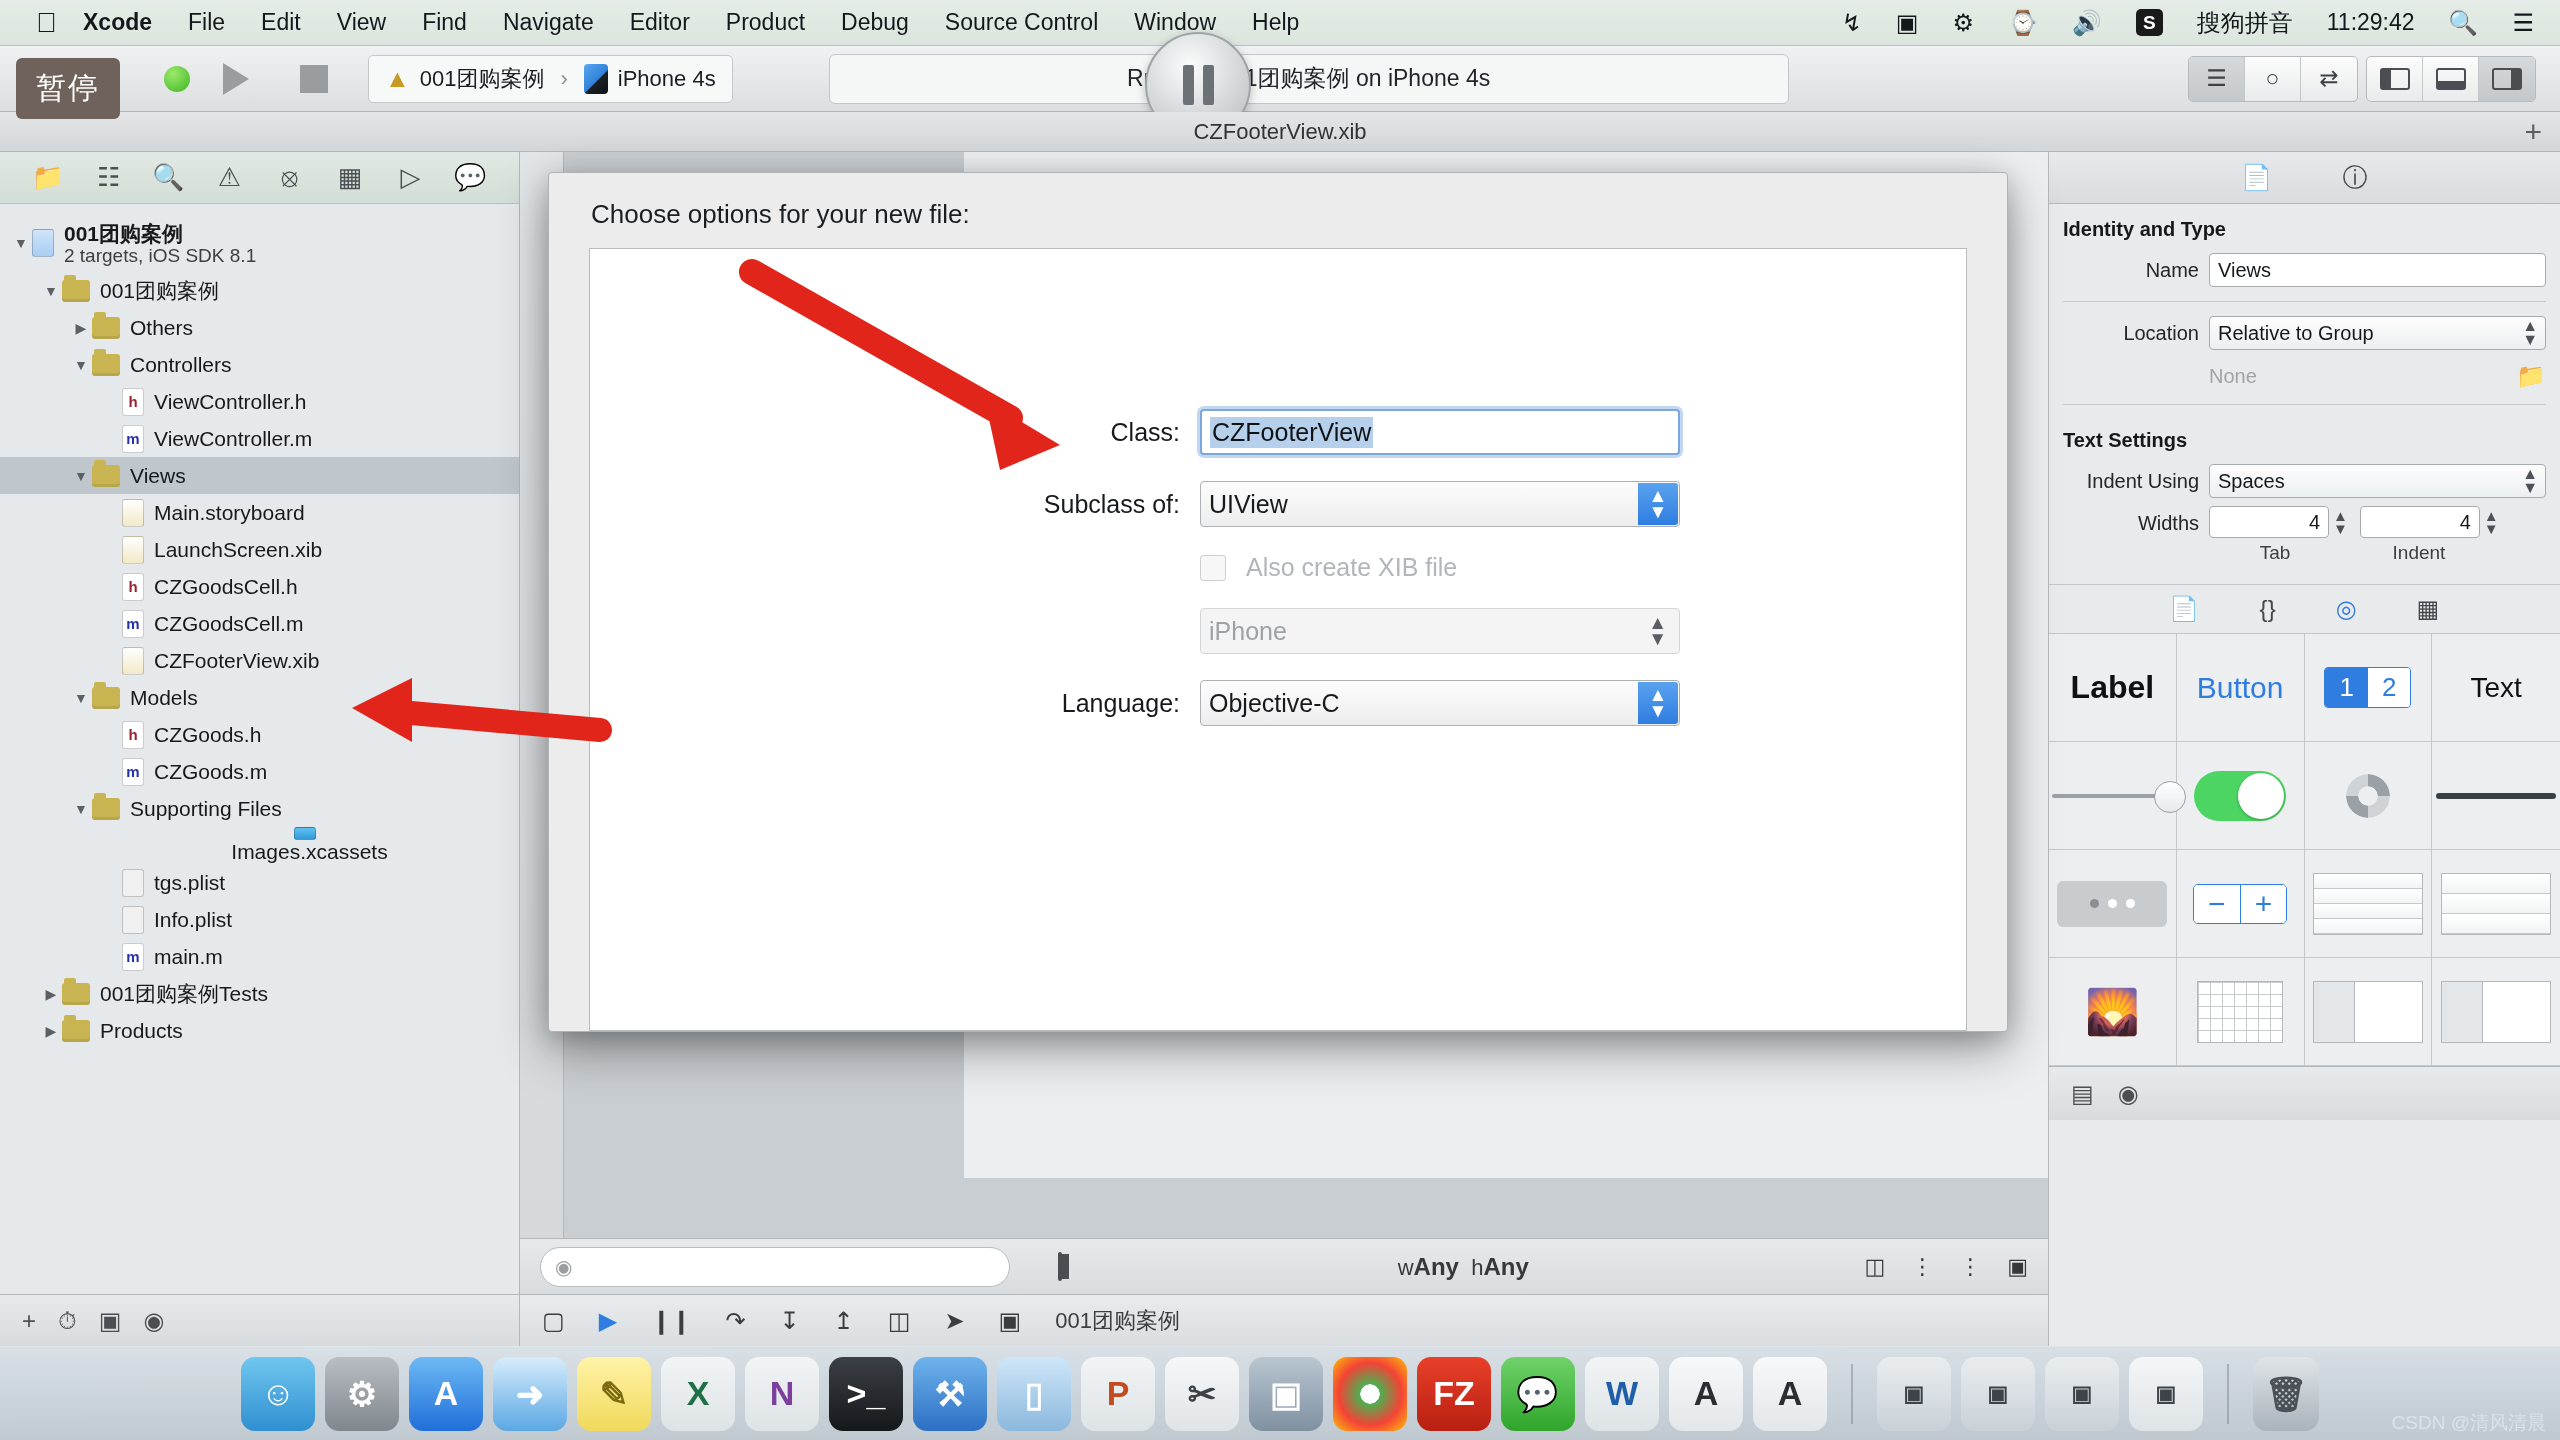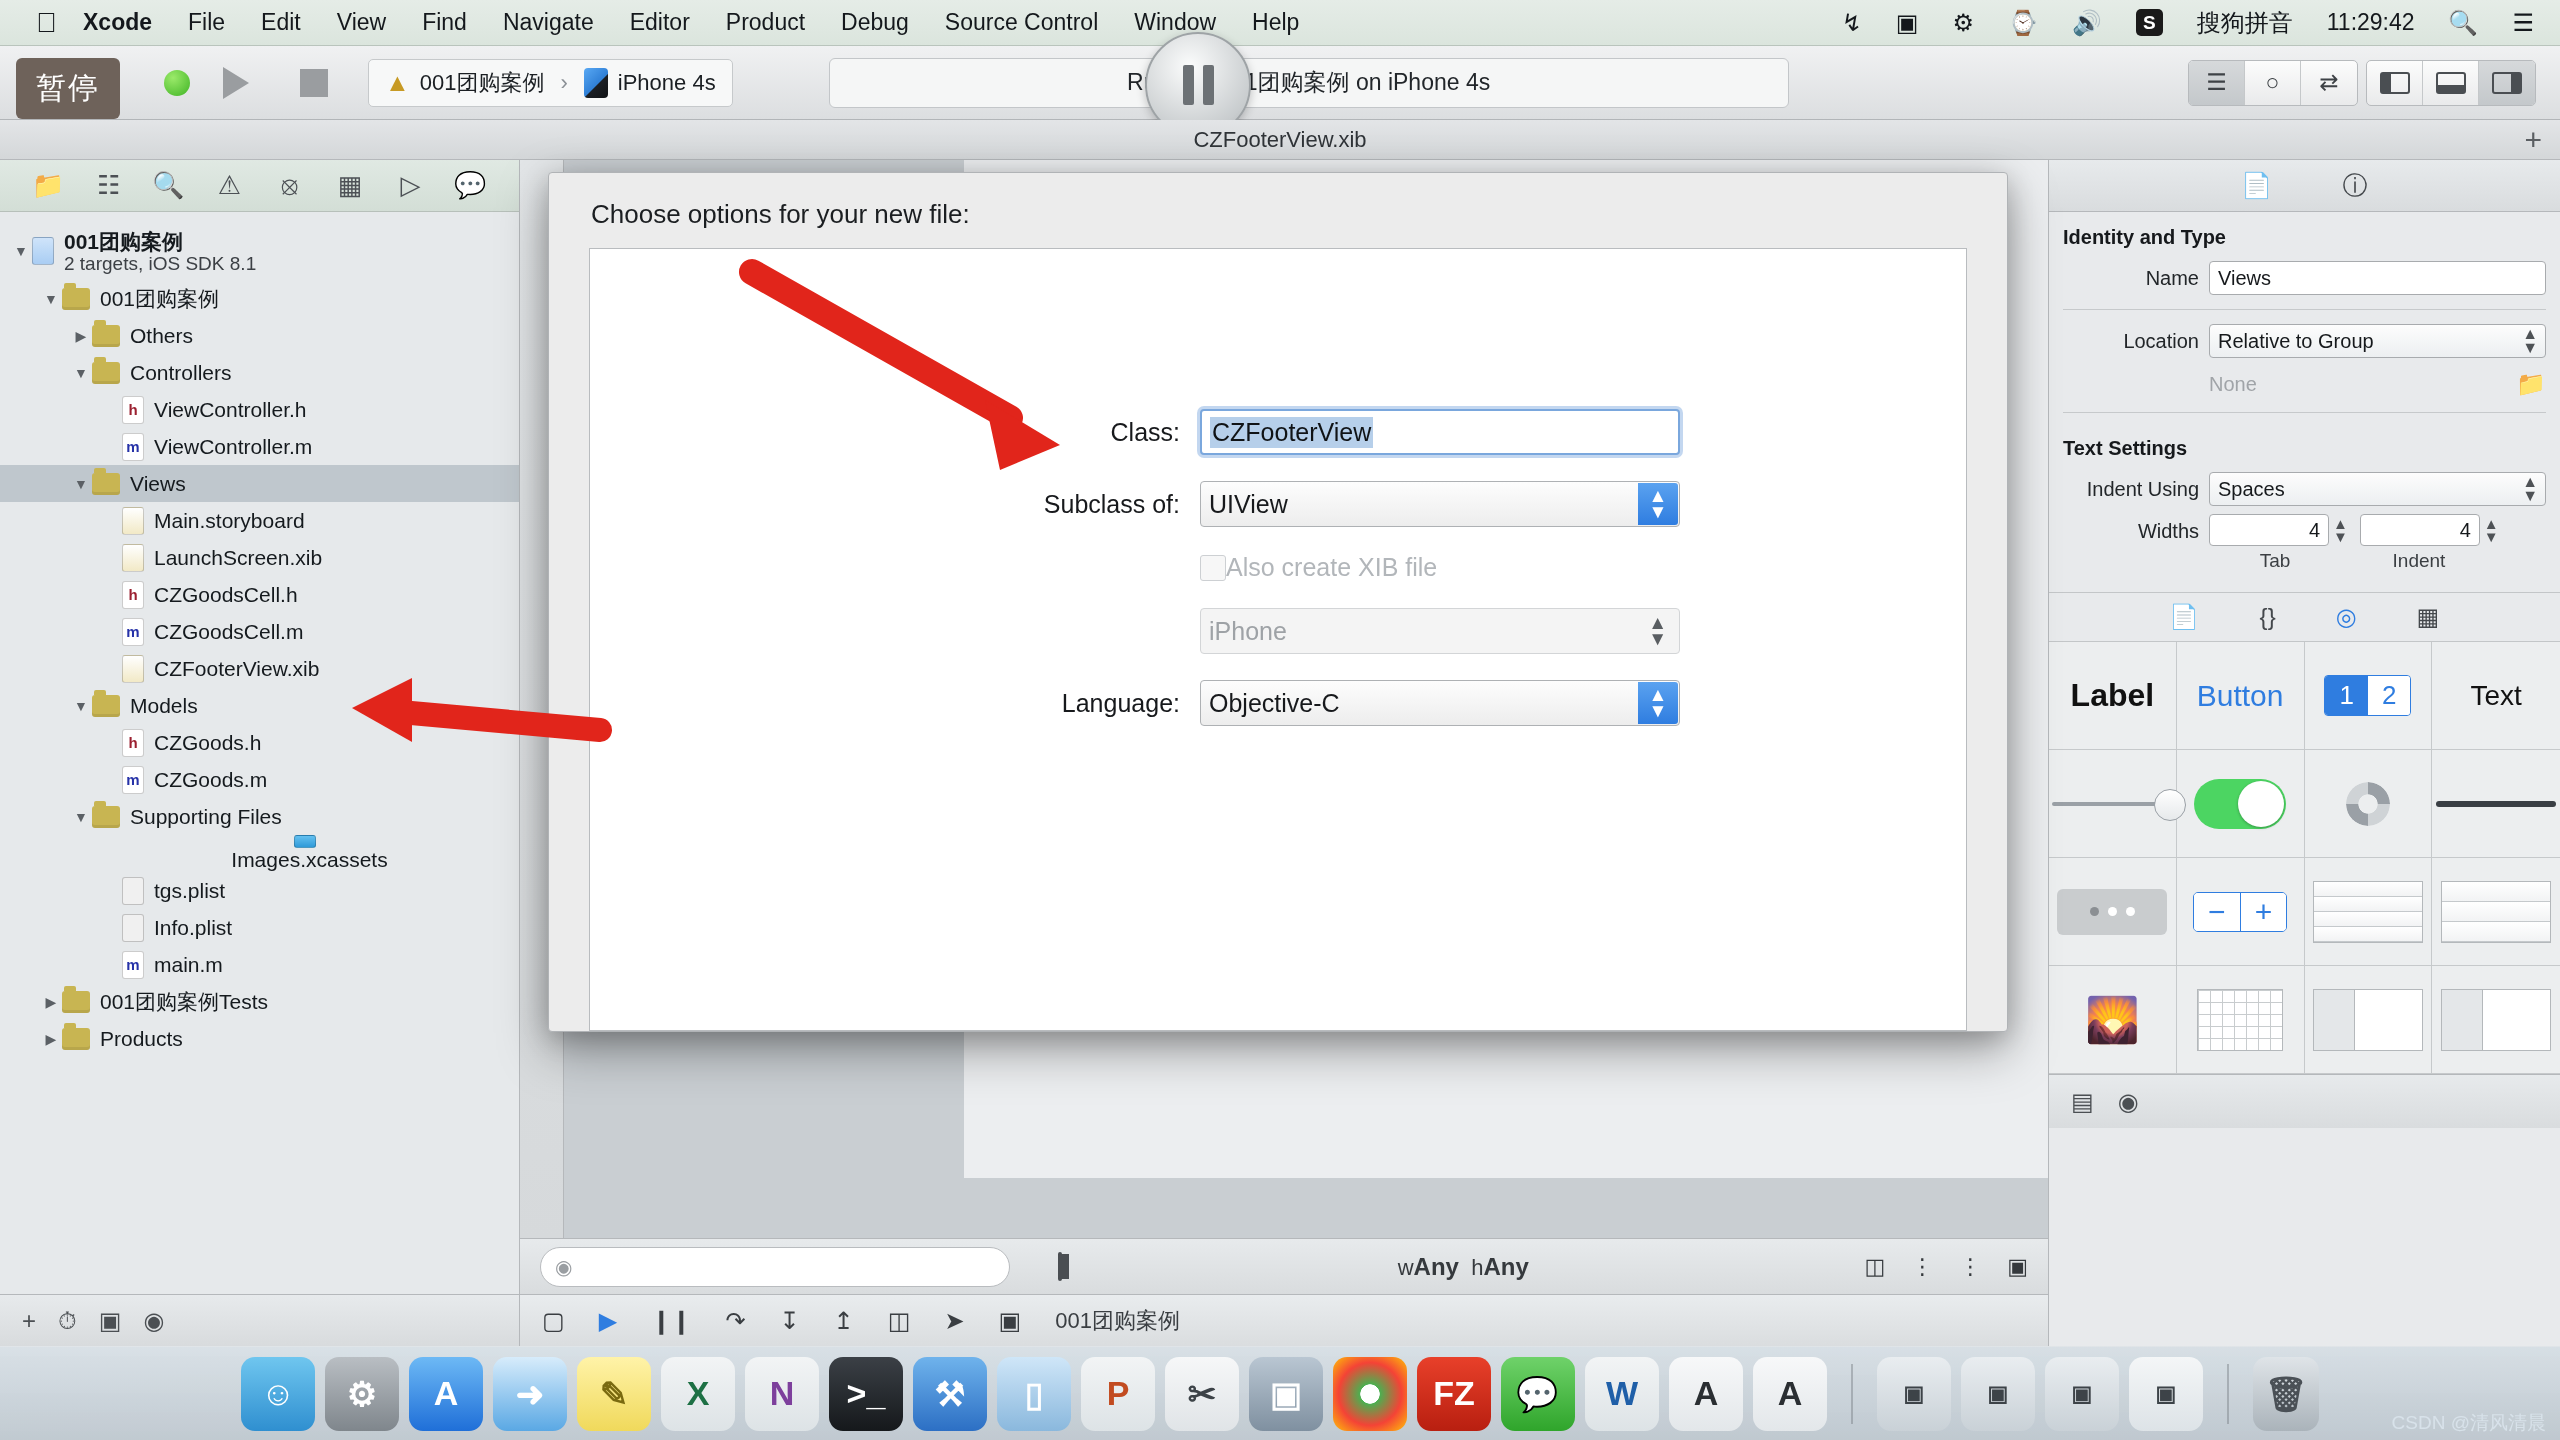--- a/index.html
+++ b/index.html
@@ -37,21 +37,21 @@
   .clock { font-size: 23px; }
 
   
   .xwin {
     position: absolute; left: 0; top: 46px; width: 2560px; height: 1300px;
     background: #d8dcdf; display: flex; flex-direction: column;
   }
 
   
   .xtoolbar {
-    height: 74px; background: linear-gradient(180deg,#f0f1f2 0%, #dcdee0 100%);
+    height: 66px; background: linear-gradient(180deg,#f0f1f2 0%, #dcdee0 100%);
     border-bottom: 1px solid #b2b5b8; display: flex; align-items: center;
     padding: 0 24px; position: relative;
   }
   .tip {
     position: absolute; left: 16px; top: 12px; z-index: 40;
     background: #6e625a; color: #fff; font-size: 30px;
     padding: 10px 20px; border-radius: 6px; letter-spacing: 2px;
   }
   .dot-green {
     width: 26px; height: 26px; border-radius: 50%;
@@ -266,21 +266,21 @@
     border-radius: 4px; display: flex; align-items: center; padding: 0 8px; font-size: 25px; color: #17191c;
     position: relative;
   }
   .popup .blue-arrow {
     position: absolute; right: 1px; top: 1px; bottom: 1px; width: 40px; border-radius: 0 3px 3px 0;
     background: linear-gradient(180deg,#5aa2f0,#2f7de0); color: #fff;
     display: flex; align-items: center; justify-content: center; font-size: 19px; line-height: .85; text-align:center;
   }
   .popup.disabled { background: #f4f4f4; border-color: #d3d5d7; color: #9ea2a6; }
   .popup .gray-arrow { position:absolute; right:12px; font-size:19px; line-height:.85; color:#5a5e62; text-align:center;}
-  .chk-row { display:flex; align-items:center; gap:0; font-size:25px; color:#b2b6ba; }
+  .chk-row { display:flex; align-items:center; gap:20px; font-size:25px; color:#b2b6ba; }
   .chkbox { width:26px; height:26px; border:1px solid #cdd0d3; background:#f7f7f7; border-radius:3px; }
   .sheet-buttons { height: 110px; display: flex; align-items: center; padding: 0 40px; }
   .btn {
     height: 50px; min-width: 160px; border-radius: 6px; font-size: 25px; color: #15181b;
     background: linear-gradient(180deg,#ffffff,#f0f0f0); border: 1px solid #b0b3b6;
     display: flex; align-items: center; justify-content: center; box-shadow: 0 1px 1px rgba(0,0,0,.08);
   }
   .btn.primary {
     background: linear-gradient(180deg,#4f96ef,#1f6fd8); border-color: #1a5fbb; color: #fff;
   }

